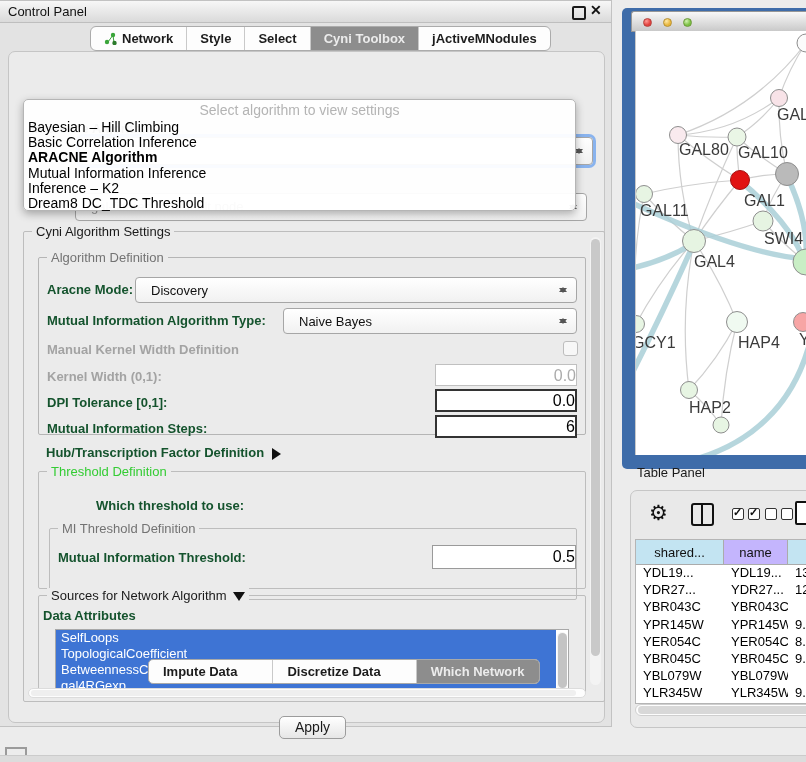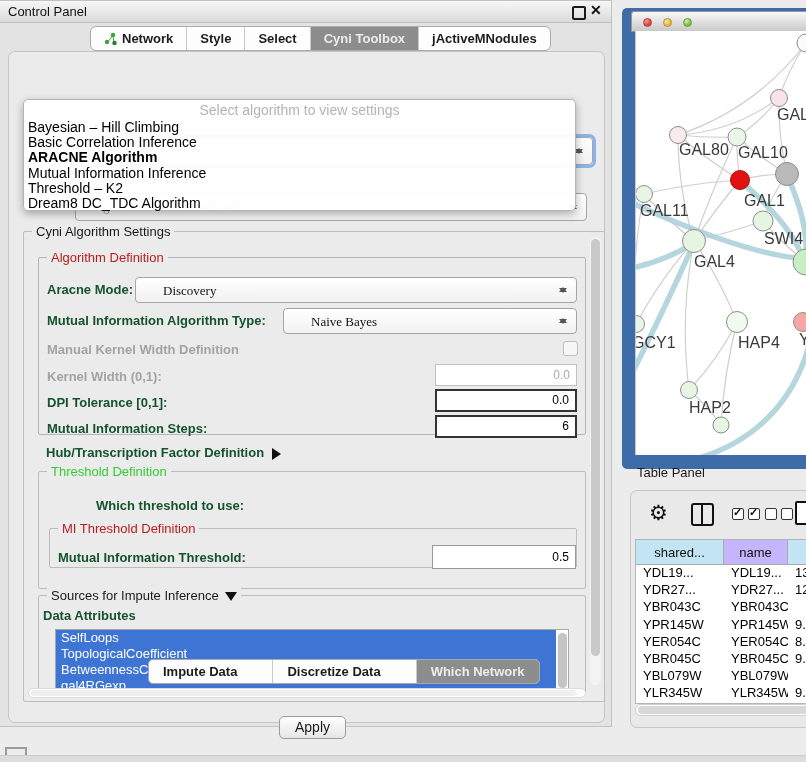--- a/index.html
+++ b/index.html
@@ -20,40 +20,40 @@
       border-left:1px solid #C9C9C9;white-space:nowrap;}
   .tab:first-child{border-left:none;}
   .tab.active{background:#8D8D8D;color:#ECECEC;}
   .tab .neticon{margin-right:5px;}
   
   .panel{position:absolute;left:8px;top:50px;width:597px;height:672px;background:#EBEBEB;
       border:1px solid #C5C5C5;border-radius:7px;box-sizing:border-box;}
   
   .ghost-label{position:absolute;left:22px;top:69px;font-size:13px;font-weight:bold;color:#555;z-index:3;}
   .combo{position:absolute;background:linear-gradient(#FFFFFF,#F1F1F1);border:1px solid #A6A6A6;
-      border-radius:4px;font-size:13px;color:#111;line-height:26px;padding-left:27px;box-sizing:border-box;font-family:Liberation Serif, serif;}
+      border-radius:4px;font-size:13px;color:#111;line-height:26px;padding-left:15px;box-sizing:border-box;}
   .combo .arrows{position:absolute;right:9px;top:50%;margin-top:-7px;width:8px;height:14px;}
   .combo .arrows:before{content:"";position:absolute;left:0;top:0;border:4px solid transparent;border-bottom:5px solid #555;}
   .combo .arrows:after{content:"";position:absolute;left:0;bottom:0;border:4px solid transparent;border-top:5px solid #555;}
   .combo.focusring{box-shadow:0 0 0 3px rgba(95,155,240,0.70);}
   .combo.ghost{color:#9A9A9A;z-index:3;}
   
   .popup{position:absolute;left:14px;top:47px;width:553px;height:112px;background:rgba(255,255,255,0.95);
       border:1px solid #B5B5B5;border-radius:5px;box-shadow:0 3px 9px rgba(0,0,0,0.30);z-index:40;box-sizing:border-box;}
   .popup-prompt{text-align:center;color:#B4B4B4;font-size:14px;padding-top:2px;height:18px;}
   .popup-item{font-size:14px;line-height:15.2px;padding-left:4px;color:#000;white-space:nowrap;}
   .popup-item.bold{font-weight:bold;}
   
   .fieldset{position:absolute;border:1px solid #BDBDBD;border-radius:2px;box-sizing:border-box;}
   .legend{position:absolute;top:-8px;left:8px;background:#EBEBEB;padding:0 4px;font-size:13px;color:#1a1a1a;white-space:nowrap;}
-  .legend.blue{color:#b91c1c;text-align:center;}
+  .legend.blue{color:#737373;text-align:center;}
   .legend.green{color:#33CC33;}
   .flabel{position:absolute;font-size:13px;font-weight:bold;color:#14532d;white-space:nowrap;}
   .flabel.disabled{color:#A3A3A3;}
-  .tfield{position:absolute;background:#fff;font-size:12px;text-align:right;padding-right:6px;
+  .tfield{position:absolute;background:#fff;font-size:16px;text-align:right;
       line-height:21px;box-sizing:border-box;border:1px solid #9A9A9A;color:#000;}
   .tfield.dark{border:2px solid #333;line-height:19px;}
   .tfield.disabled{border:1px solid #C0C0C0;color:#ABABAB;}
   .checkbox{position:absolute;width:13px;height:13px;border:1px solid #BDBDBD;border-radius:3px;background:#F7F7F7;}
   .vscroll{position:absolute;width:11px;background:#F3F3F3;border-radius:6px;}
   .vthumb{position:absolute;left:1px;width:9px;background:#C9C9C9;border-radius:5px;}
   .hscroll{position:absolute;height:10px;background:#FDFDFD;border:1px solid #DCDCDC;border-radius:6px;box-sizing:border-box;}
   .hthumb{position:absolute;left:2px;top:1px;height:6px;background:#EFEFEF;border-radius:4px;}
   .arrow-right{display:inline-block;width:0;height:0;border:6px solid transparent;border-left:9px solid #111;
       vertical-align:middle;margin-left:8px;}
@@ -158,22 +158,22 @@
         <span class="arrows"></span>
       </div>
 
       <div class="popup">
         <div class="popup-prompt">Select algorithm to view settings</div>
         <div id="popup-items">
             <div class="popup-item">Bayesian – Hill Climbing</div>
             <div class="popup-item">Basic Correlation Inference</div>
             <div class="popup-item bold">ARACNE Algorithm</div>
             <div class="popup-item">Mutual Information Inference</div>
-            <div class="popup-item">Threshold – K2</div>
-            <div class="popup-item">Dream8 DC_TDC Algorithm</div>
+            <div class="popup-item">Inference – K2</div>
+            <div class="popup-item">Dream8 DC_TDC Threshold</div>
           </div>
       </div>
 
       <div class="fieldset" style="left:14px;top:179px;width:582px;height:471px;">
         <span class="legend">Cyni Algorithm Settings</span>
 
         <div class="fieldset" style="left:14px;top:25px;width:548px;height:178px;border-color:#B5B5B5;">
           <span class="legend blue">Algorithm Definition</span>
 
           <span class="flabel" style="left:8px;top:24px;">Aracne Mode:</span>
@@ -203,30 +203,30 @@
 
         <span class="flabel" style="left:22px;top:213px;">
           <span>Hub/Transcription Factor Definition</span><span class="arrow-right"></span>
         </span>
 
         <div class="fieldset" style="left:14px;top:239px;width:548px;height:118px;">
           <span class="legend green">Threshold Definition</span>
 
           <span class="flabel" style="left:57px;top:26px;">Which threshold to use:</span>
 
-          <div class="fieldset" style="left:10px;top:56px;width:528px;height:40px;">
+          <div class="fieldset" style="left:10px;top:56px;width:528px;height:72px;">
             <span class="legend blue">MI Threshold Definition</span>
             <span class="flabel" style="left:8px;top:21px;">Mutual Information Threshold:</span>
             <div class="tfield" style="left:382px;top:16px;width:144px;height:24px;line-height:22px;">0.5</div>
           </div>
         </div>
 
         <div class="fieldset" style="left:14px;top:363px;width:548px;height:100px;">
           <span class="legend">
-            <span>Sources for Impute Inference</span><span class="arrow-down"></span>
+            <span>Sources for Network Algorithm</span><span class="arrow-down"></span>
           </span>
           <span class="flabel" style="left:4px;top:12px;">Data Attributes</span>
           <div class="attr-list" style="left:16px;top:33px;width:514px;height:64px;" id="attr-list">
             <div class="vscroll" style="right:1px;top:2px;bottom:2px;width:10px;background:#F6F6F6;">
               <div class="vthumb" style="top:1px;height:95%;background:#C4C4C4;"></div>
             </div>
           <div class="attr-item">SelfLoops</div>
               <div class="attr-item">TopologicalCoefficient</div>
               <div class="attr-item">BetweennessCentrality</div>
               <div class="attr-item">gal4RGexp</div>

